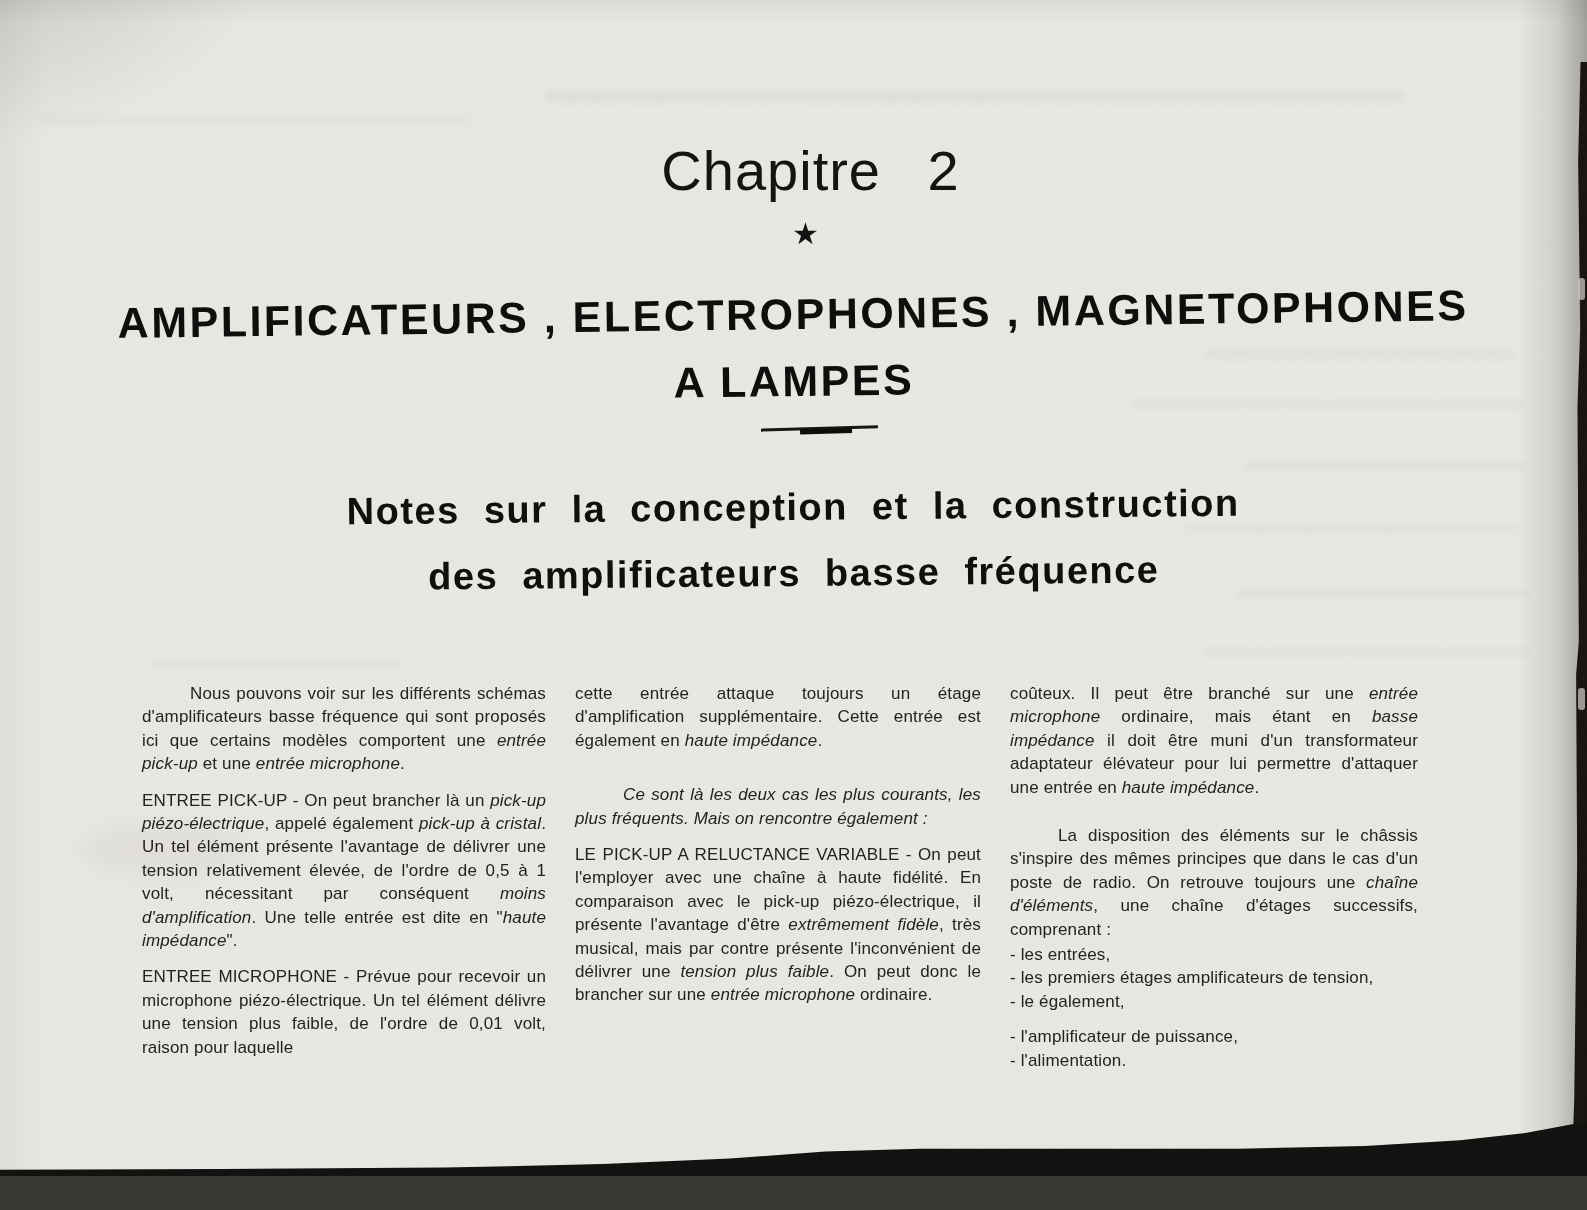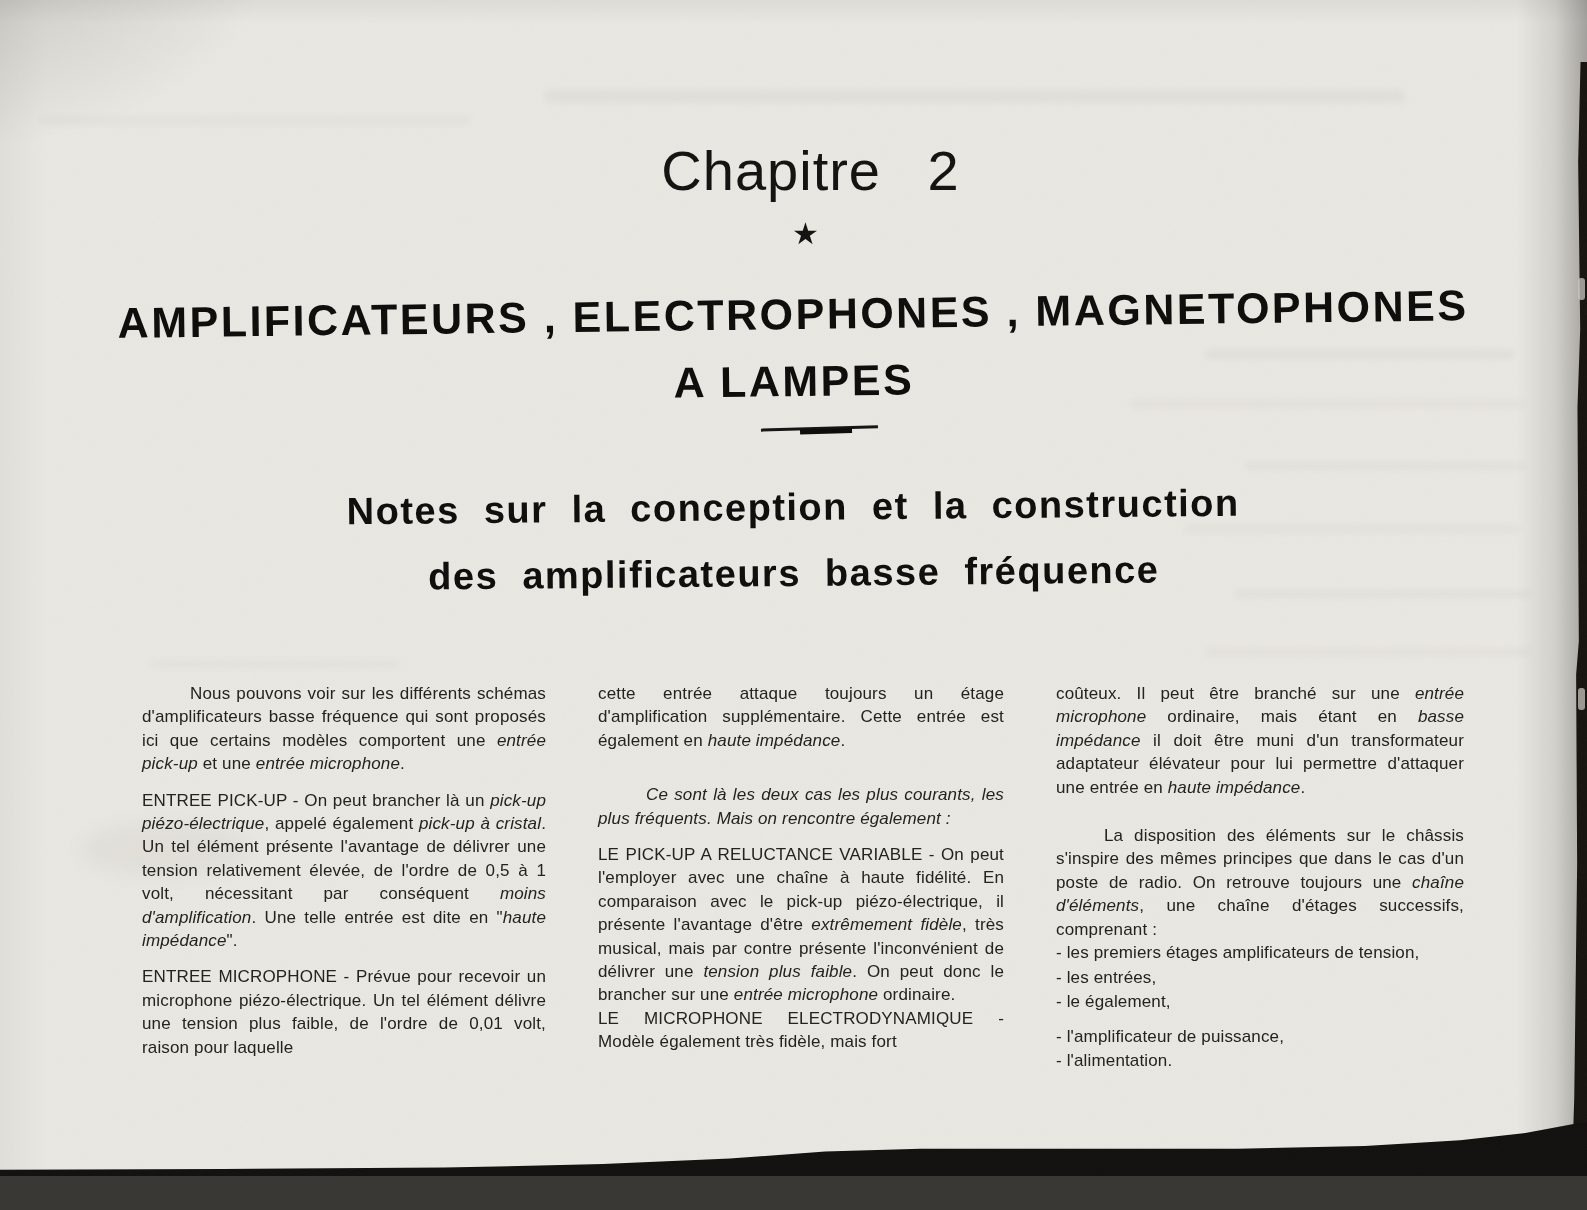--- a/index.html
+++ b/index.html
@@ -43,21 +43,21 @@
   .divider .thick{position:absolute;top:3.5px;left:33%;width:45%;height:5.5px;background:#0b0b0a;}
   .subtitle{
     position:absolute;top:474px;left:0;width:100%;text-align:center;
     transform:rotate(-0.55deg);
     font-weight:bold;font-size:38px;letter-spacing:1.5px;word-spacing:12px;line-height:66px;color:#0d0d0c;
   }
 
   
   .columns{
     position:absolute;top:682px;left:142px;width:1338px;
-    display:grid;grid-template-columns:404px 406px 408px;column-gap:52px;
+    display:grid;grid-template-columns:404px 406px 408px;column-gap:29px;
     font-size:17px;line-height:23.4px;text-align:justify;
     letter-spacing:0.15px;color:#22211e;
   }
   .col p{margin:0;}
   .col p.indent{text-indent:48px;}
   .col p.list{padding-left:26px;text-indent:-26px;}
   .it{font-style:italic;}
 
   .pagenum{
     position:absolute;top:1156px;left:690px;width:180px;text-align:center;
@@ -117,27 +117,26 @@
   <div class="columns">
     <div class="col">
         <p class="indent" style="margin-top: 0px;"><span>Nous pouvons voir sur les différents schémas d'amplificateurs basse fréquence qui sont proposés ici que certains modèles comportent une </span><span class="it">entrée pick-up</span><span> et une </span><span class="it">entrée microphone</span><span>.</span></p>
         <p style="margin-top: 13px;"><span>ENTREE PICK-UP - On peut brancher là un </span><span class="it">pick-up piézo-électrique</span><span>, appelé également </span><span class="it">pick-up à cristal</span><span>. Un tel élément présente l'avantage de délivrer une tension relativement élevée, de l'ordre de 0,5 à 1 volt, nécessitant par conséquent </span><span class="it">moins d'amplification</span><span>. Une telle entrée est dite en "</span><span class="it">haute impédance</span><span>".</span></p>
         <p style="margin-top: 13px;"><span>ENTREE MICROPHONE - Prévue pour recevoir un microphone piézo-électrique. Un tel élément délivre une tension plus faible, de l'ordre de 0,01 volt, raison pour laquelle</span></p>
       </div>
     <div class="col">
         <p style="margin-top: 0px;"><span>cette entrée attaque toujours un étage d'amplification supplémentaire. Cette entrée est également en </span><span class="it">haute impédance</span><span>.</span></p>
         <p class="indent" style="margin-top: 31px; font-style: italic;"><span>Ce sont là les deux cas les plus courants, les plus fréquents. Mais on rencontre également :</span></p>
         <p style="margin-top: 13px;"><span>LE PICK-UP A RELUCTANCE VARIABLE - On peut l'employer avec une chaîne à haute fidélité. En comparaison avec le pick-up piézo-électrique, il présente l'avantage d'être </span><span class="it">extrêmement fidèle</span><span>, très musical, mais par contre présente l'inconvénient de délivrer une </span><span class="it">tension plus faible</span><span>. On peut donc le brancher sur une </span><span class="it">entrée microphone</span><span> ordinaire.</span></p>
-        <p style="margin-top: 0px;"><span>LE MICROPHONE ELECTRODYNAMIQUE - Modèle également très fidèle, mais fort</span></p>
       </div>
     <div class="col">
         <p style="margin-top: 0px;"><span>coûteux. Il peut être branché sur une </span><span class="it">entrée microphone</span><span> ordinaire, mais étant en </span><span class="it">basse impédance</span><span> il doit être muni d'un transformateur adaptateur élévateur pour lui permettre d'attaquer une entrée en </span><span class="it">haute impédance</span><span>.</span></p>
         <p class="indent" style="margin-top: 25px;"><span>La disposition des éléments sur le châssis s'inspire des mêmes principes que dans le cas d'un poste de radio. On retrouve toujours une </span><span class="it">chaîne d'éléments</span><span>, une chaîne d'étages successifs, comprenant :</span></p>
+        <p class="list" style="margin-top: 2px;"><span>- les entrées,</span></p>
         <p class="list" style="margin-top: 0px;"><span>- les premiers étages amplificateurs de tension,</span></p>
-        <p class="list" style="margin-top: 2px;"><span>- les entrées,</span></p>
         <p class="list" style="margin-top: 0px;"><span>- le également,</span></p>
         <p class="list" style="margin-top: 12px;"><span>- l'amplificateur de puissance,</span></p>
         <p class="list" style="margin-top: 0px;"><span>- l'alimentation.</span></p>
       </div>
   </div>
 
   <div class="pagenum">- 60 -</div>
   <div class="stray">)</div>
 
   <div class="right-shade"></div>

